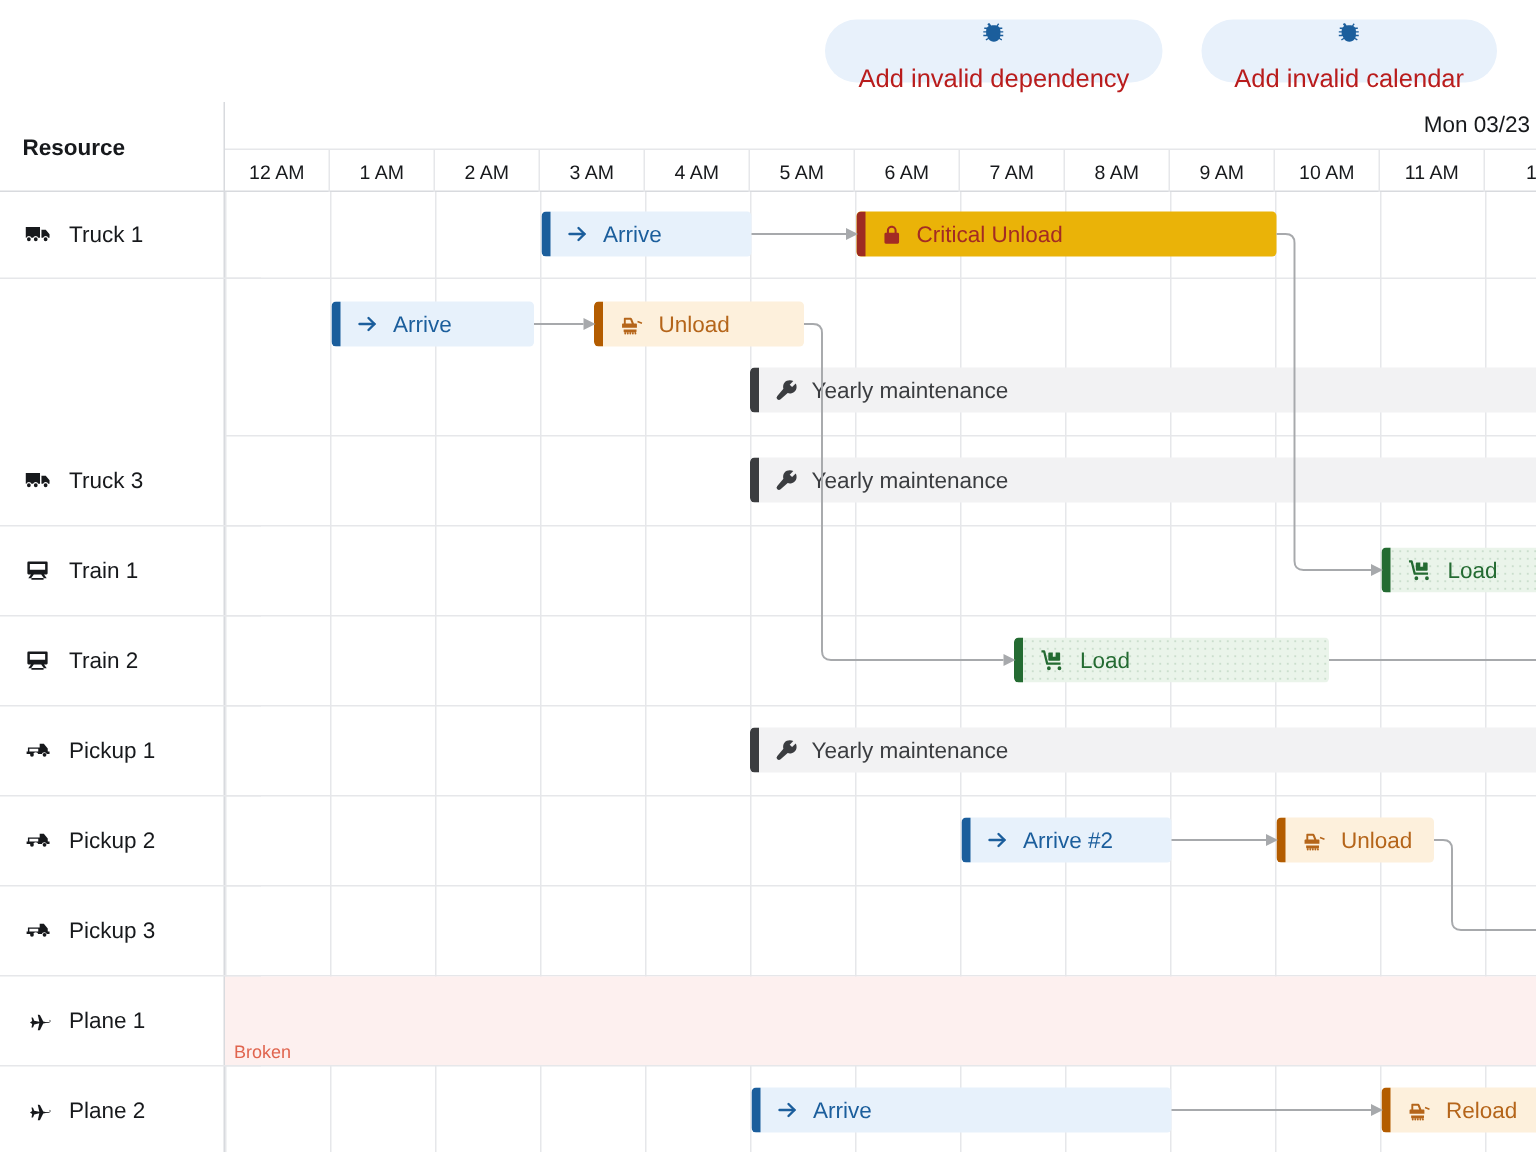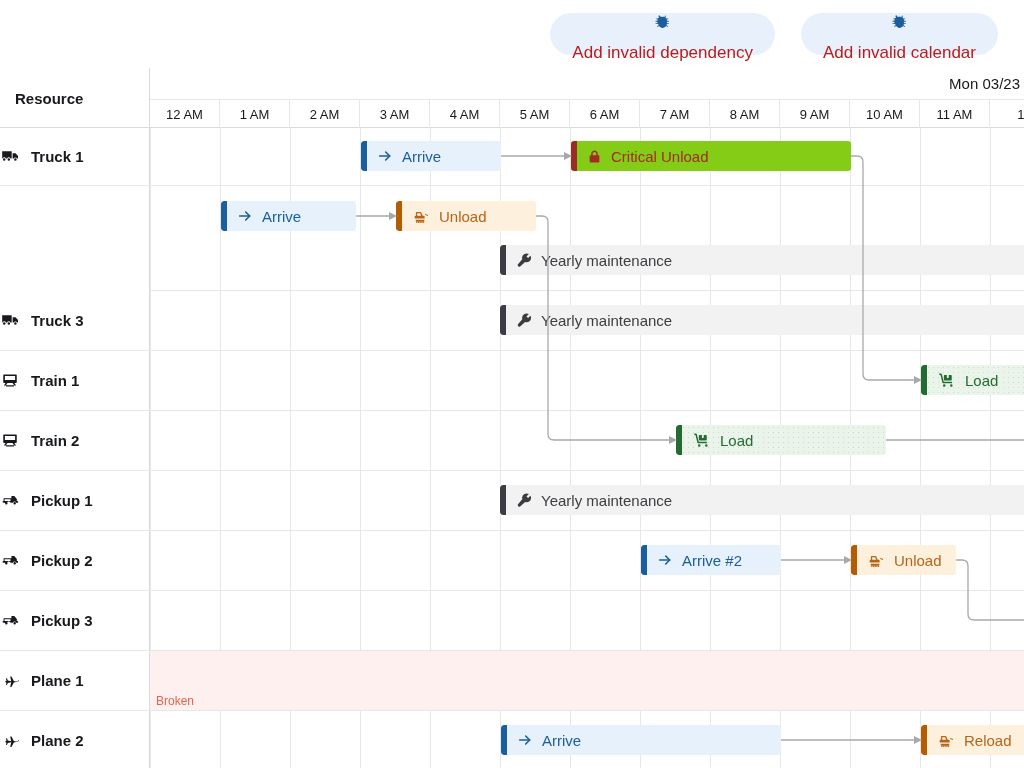--- a/index.html
+++ b/index.html
@@ -57,23 +57,23 @@
   }
 
   
   .body { position: absolute; top: 128px; left: 0; width: 1024px; bottom: 0; overflow: hidden; }
   .grid-col {
     position: absolute; left: 0; top: 0; width: 150px; height: 100%;
     border-right: 1px solid #d8dade; background: #fff; z-index: 4;
   }
   .res-row {
     position: absolute; left: 0; width: 174px;
-    display: flex; align-items: center; gap: 11px; 
+    display: flex; align-items: center; gap: 11px; padding-left: 15px;
     border-bottom: 1px solid #e6e7ea;
-    font-size: 15px; color: #17191c; font-weight: bold;
+    font-size: 15px; color: #17191c;
   }
   .res-row .ic { width: 20px; display: flex; align-items: center; justify-content: center; }
 
   .sched { position: absolute; left: 150px; top: 0; right: 0; height: 100%; overflow: hidden; }
   .vline { position: absolute; top: 0; bottom: 0; width: 1px; background: #e6e7ea; }
   .hline { position: absolute; left: 0; right: 0; height: 1px; background: #e6e7ea; }
 
   
   .trange {
     position: absolute; background: #fdf0ef;
@@ -88,21 +88,21 @@
     position: absolute; height: 30px; border-radius: 3px;
     display: flex; align-items: center; overflow: hidden;
     font-size: 15px; white-space: nowrap;
   }
   .ev .handle { position: absolute; left: 0; top: 0; bottom: 0; width: 6px; border-radius: 3px 0 0 3px; }
   .ev .ic { display: flex; align-items: center; margin-left: 16px; }
   .ev .lbl { margin-left: 9px; }
 
   .ev-blue  { background: #e7f1fb; color: #1b5e9c; }
   .ev-blue  .handle { background: #1b5e9c; }
-  .ev-red   { background: #84cc16; color: #a32b24; }
+  .ev-red   { background: #eab308; color: #a32b24; }
   .ev-red   .handle { background: #9e2b22; }
   .ev-orange{ background: #fdf0dc; color: #b5651a; }
   .ev-orange .handle { background: #b35c00; }
   .ev-green { background: #eaf4ea; color: #246b32; }
   .ev-green .handle { background: #246b32; }
   .ev-gray  { background: #f2f2f3; color: #3b3d40; }
   .ev-gray  .handle { background: #3b3d40; }
 
   .ev.dotted {
     background-image: radial-gradient(rgba(36,107,50,0.16) 0.8px, transparent 0.9px);

